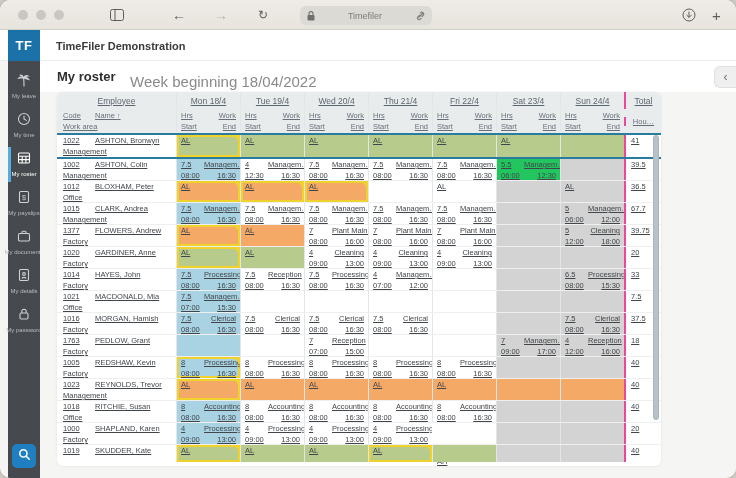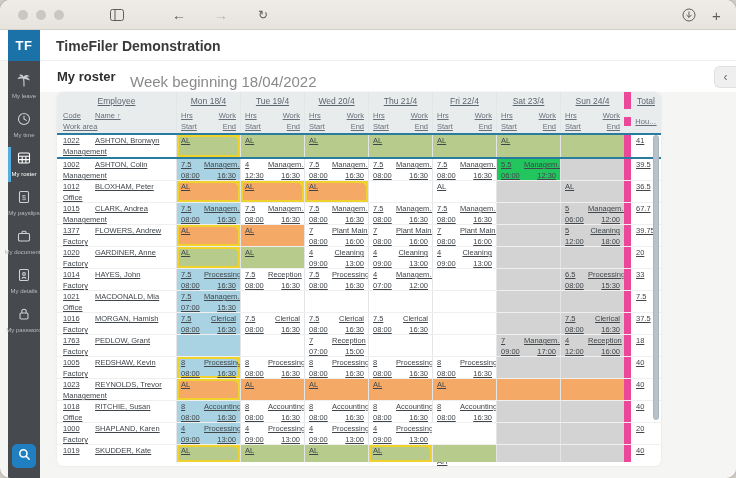--- a/index.html
+++ b/index.html
@@ -19,21 +19,21 @@
   .addr { position:absolute; left:300px; top:6px; width:132px; height:19px; background:#dbdad5; border-radius:6px; display:flex; align-items:center; padding:0 7px; }
   .addr .lock svg { width:8px; height:10px; display:block; }
   .addr .url { flex:1; text-align:center; font-size:9px; color:#7c7c7a; }
   .addr .linkicon svg { width:10px; height:10px; display:block; }
   .dl { left:682px; } .dl svg { width:14px; height:14px; }
   .plus { left:712px; font-size:15px; color:#5d5d5b; }
 
   
   .app-header { position:absolute; left:0; top:30px; right:0; height:31px; background:#ffffff; border-bottom:1px solid #ededed; }
   .logo { position:absolute; left:8px; top:0; width:32px; height:31px; background:#1b72a8; color:#fff; font-size:13px; font-weight:bold; display:flex; align-items:center; justify-content:center; letter-spacing:.5px; }
-  .app-title { position:absolute; left:56px; top:0; height:31px; display:flex; align-items:center; font-size:14px; font-weight:bold; color:#3a3a3a; }
+  .app-title { position:absolute; left:56px; top:0; height:31px; display:flex; align-items:center; font-size:11px; font-weight:bold; color:#3a3a3a; }
 
   
   .sidebar { position:absolute; left:8px; top:61px; width:32px; bottom:0; background:#46494d; display:flex; flex-direction:column; align-items:center; padding-top:6px; }
   .side-item { position:relative; width:100%; padding:6px 0 7px; display:flex; flex-direction:column; align-items:center; gap:2px; cursor:pointer; }
   .side-item svg { width:14px; height:14px; }
   .side-item .lbl { font-size:6px; color:#b9bdc0; white-space:nowrap; }
   .side-item.active::before { content:""; position:absolute; left:0; top:2px; bottom:2px; width:3px; background:#56aee0; }
   .side-item.active .lbl { color:#ffffff; }
   .side-search { position:absolute; left:4px; bottom:10px; width:24px; height:24px; background:#1f7fc0; border-radius:5px; display:flex; align-items:center; justify-content:center; }
   .side-search svg { width:13px; height:13px; }
@@ -44,21 +44,21 @@
   .page-sub { position:absolute; left:90px; top:12px; font-size:15px; color:#8a8a8a; }
   .back-pill { position:absolute; right:0; top:5px; width:22px; height:22px; background:#efefef; border:1px solid #e0e0e0; border-right:none; border-radius:6px 0 0 6px; display:flex; align-items:center; justify-content:center; color:#6f6f6f; font-size:12px; }
 
   
   .content { position:absolute; left:40px; top:92px; right:0; bottom:0; background:#f5f6f4; }
   .card { position:absolute; left:17px; top:0; width:604px; height:374px; background:#fff; border-radius:6px; box-shadow:0 0 3px rgba(0,0,0,.08); overflow:hidden; }
 
   .hrow, .row { display:flex; width:100%;text-decoration:underline; }
   .c-emp { width:119px; flex:none; }
   .c-day { width:64px; flex:none; border-left:1px solid #e3e5e7; }
-  .c-tot { width:37px; flex:none; border-left:7px solid #ec4899; }
+  .c-tot { width:37px; flex:none; border-left:2px solid #ec4899; }
 
   .h-group { height:17px; background:#e9eced; color:#5c6670; font-size:8.5px; }
   .h-group > div { display:flex; align-items:center; justify-content:center; }
   .h-sub { height:24px; background:#e9eced; color:#67707a; font-size:7.5px;align-items:center; }
   .h-line { display:flex; height:11px; line-height:12px; }
   .sub-hrs { width:27px; flex:none; padding-left:4px; }
   .sub-work { width:36px; flex:none; text-align:right; padding-right:4px; overflow:hidden; white-space:nowrap; }
   .sub-code { width:38px; flex:none; padding-left:6px; }
   .sub-name { flex:1; }
   .h-tot-sub { display:flex; align-items:center; justify-content:center; height:100%; }
@@ -91,20 +91,36 @@
     </div>
     <div class="tool panel-icon">
       <svg viewBox="0 0 14 12">
           <rect x="0.5" y="0.5" width="13" height="11" rx="2" fill="none" stroke="#5d5d5b"></rect>
           <line x1="5" y1="0.5" x2="5" y2="11.5" stroke="#5d5d5b"></line>
         </svg>
     </div>
     <div class="tool back">←</div>
     <div class="tool fwd dim">→</div>
     <div class="tool reload">↻</div>
+    <div class="addr">
+      <span class="lock">
+        <svg viewBox="0 0 8 10">
+            <rect x="0.5" y="4" width="7" height="5.5" rx="1" fill="#6f6f6d"></rect>
+            <path d="M2 4 V2.6 a2 2 0 0 1 4 0 V4" fill="none" stroke="#6f6f6d" stroke-width="1.1"></path>
+          </svg>
+      </span>
+      <span class="url">Timefiler</span>
+      <span class="linkicon">
+        <svg viewBox="0 0 10 10" fill="none" stroke="#7c7c7a" stroke-width="1.2" stroke-linecap="round">
+            <path d="M4 6 L7.5 2.5"></path>
+            <path d="M5.5 1.8 a1.6 1.6 0 0 1 2.6 2.6 L7 5.5"></path>
+            <path d="M4.5 4.4 L3 5.8 a1.6 1.6 0 0 0 2.3 2.3 L6 7.4"></path>
+          </svg>
+      </span>
+    </div>
     <div class="tool dl">
       <svg viewBox="0 0 14 14" fill="none" stroke="#5d5d5b">
           <circle cx="7" cy="7" r="6"></circle>
           <path d="M7 4 V9 M4.8 7.2 L7 9.4 L9.2 7.2" stroke-linecap="round"></path>
         </svg>
     </div>
     <div class="tool plus">+</div>
   </div>
 
   <div class="app-header">

